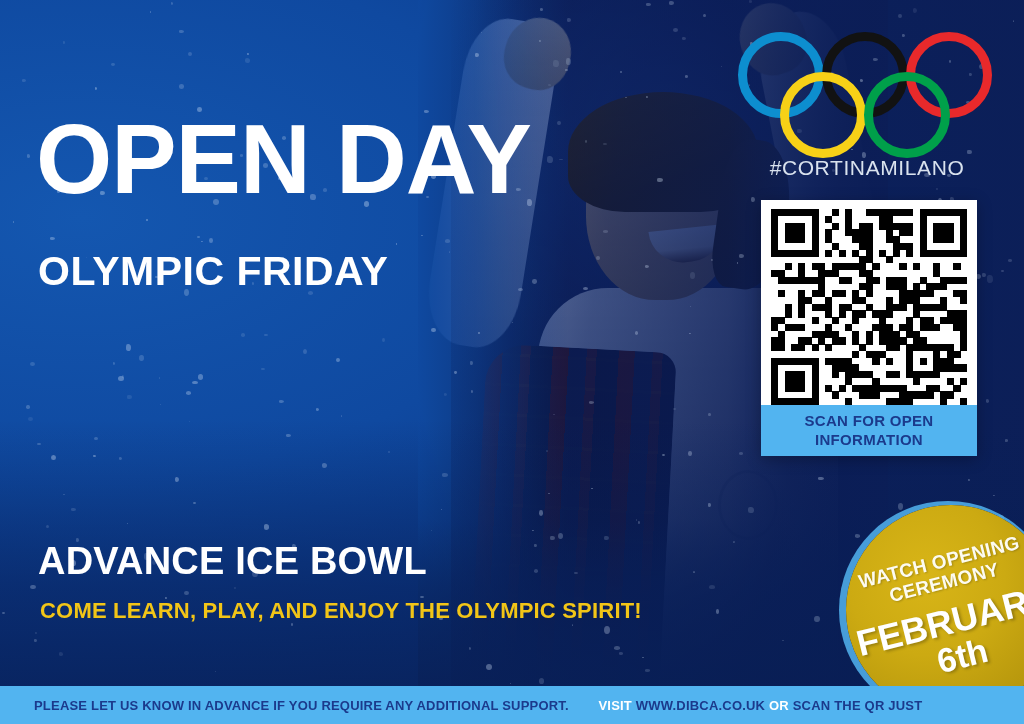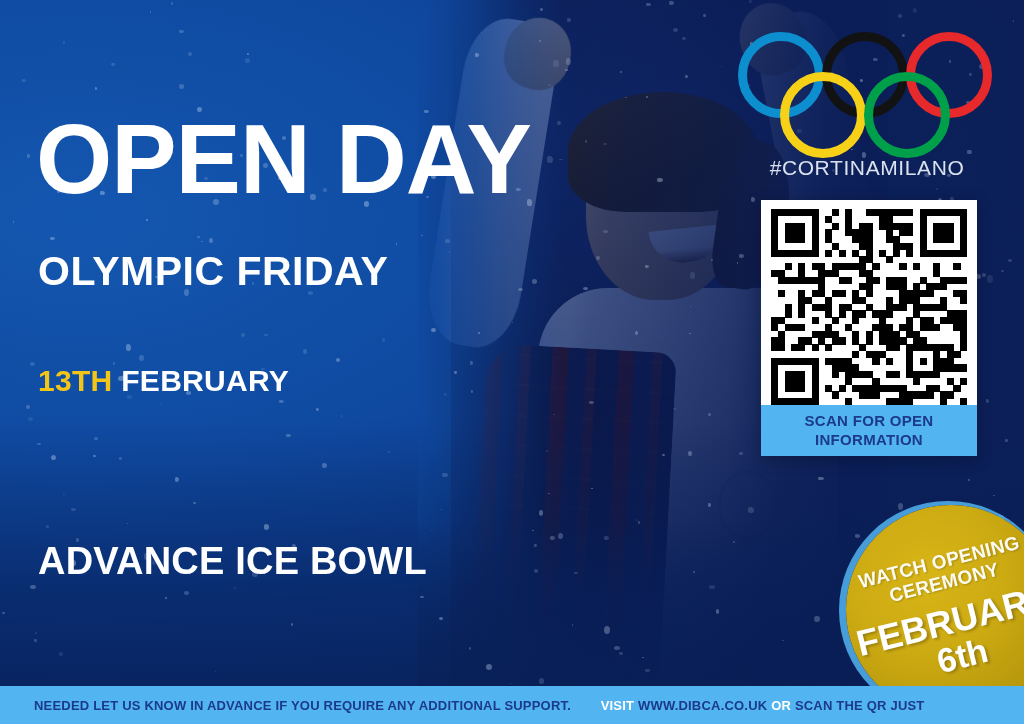--- a/index.html
+++ b/index.html
@@ -554,27 +554,24 @@
     </div>
 
   <div class="content">
 
 
     <div class="headline">OPEN DAY</div>
 
     <div class="subhead">OLYMPIC FRIDAY</div>
 
 
-    <div class="dateline d2">
-      <span class="gold">13TH</span>
-      <span>FEBRUARY</span>
-    </div>
 
 
     <div class="venue">ADVANCE ICE BOWL</div>
+    <div class="tagline">COME LEARN, PLAY, AND ENJOY THE OLYMPIC SPIRIT!</div>
 
 
     <div class="rings">
       <div class="ring r-blue"></div>
       <div class="ring r-black"></div>
       <div class="ring r-red"></div>
       <div class="ring r-yellow"></div>
       <div class="ring r-green"></div>
     </div>
     <div class="hashtag">#CORTINAMILANO</div>
@@ -1006,21 +1003,21 @@
         </div>
         <div class="cer-month">FEBRUARY</div>
         <div class="cer-day">6th</div>
       </div>
     </div>
 
   </div>
 
   <div class="footer">
     <div class="footer-text">
-      <span>NEEDED LET US KNOW IN ADVANCE IF YOU REQUIRE ANY ADDITIONAL SUPPORT.</span>
+      <span>PLEASE LET US KNOW IN ADVANCE IF YOU REQUIRE ANY ADDITIONAL SUPPORT.</span>
       <span class="sp"></span>
       <span class="wht">VISIT</span>
       <span>WWW.DIBCA.CO.UK</span>
       <span class="wht">OR</span>
       <span>SCAN THE QR JUST</span>
     </div>
   </div>
 
 </div>
 

